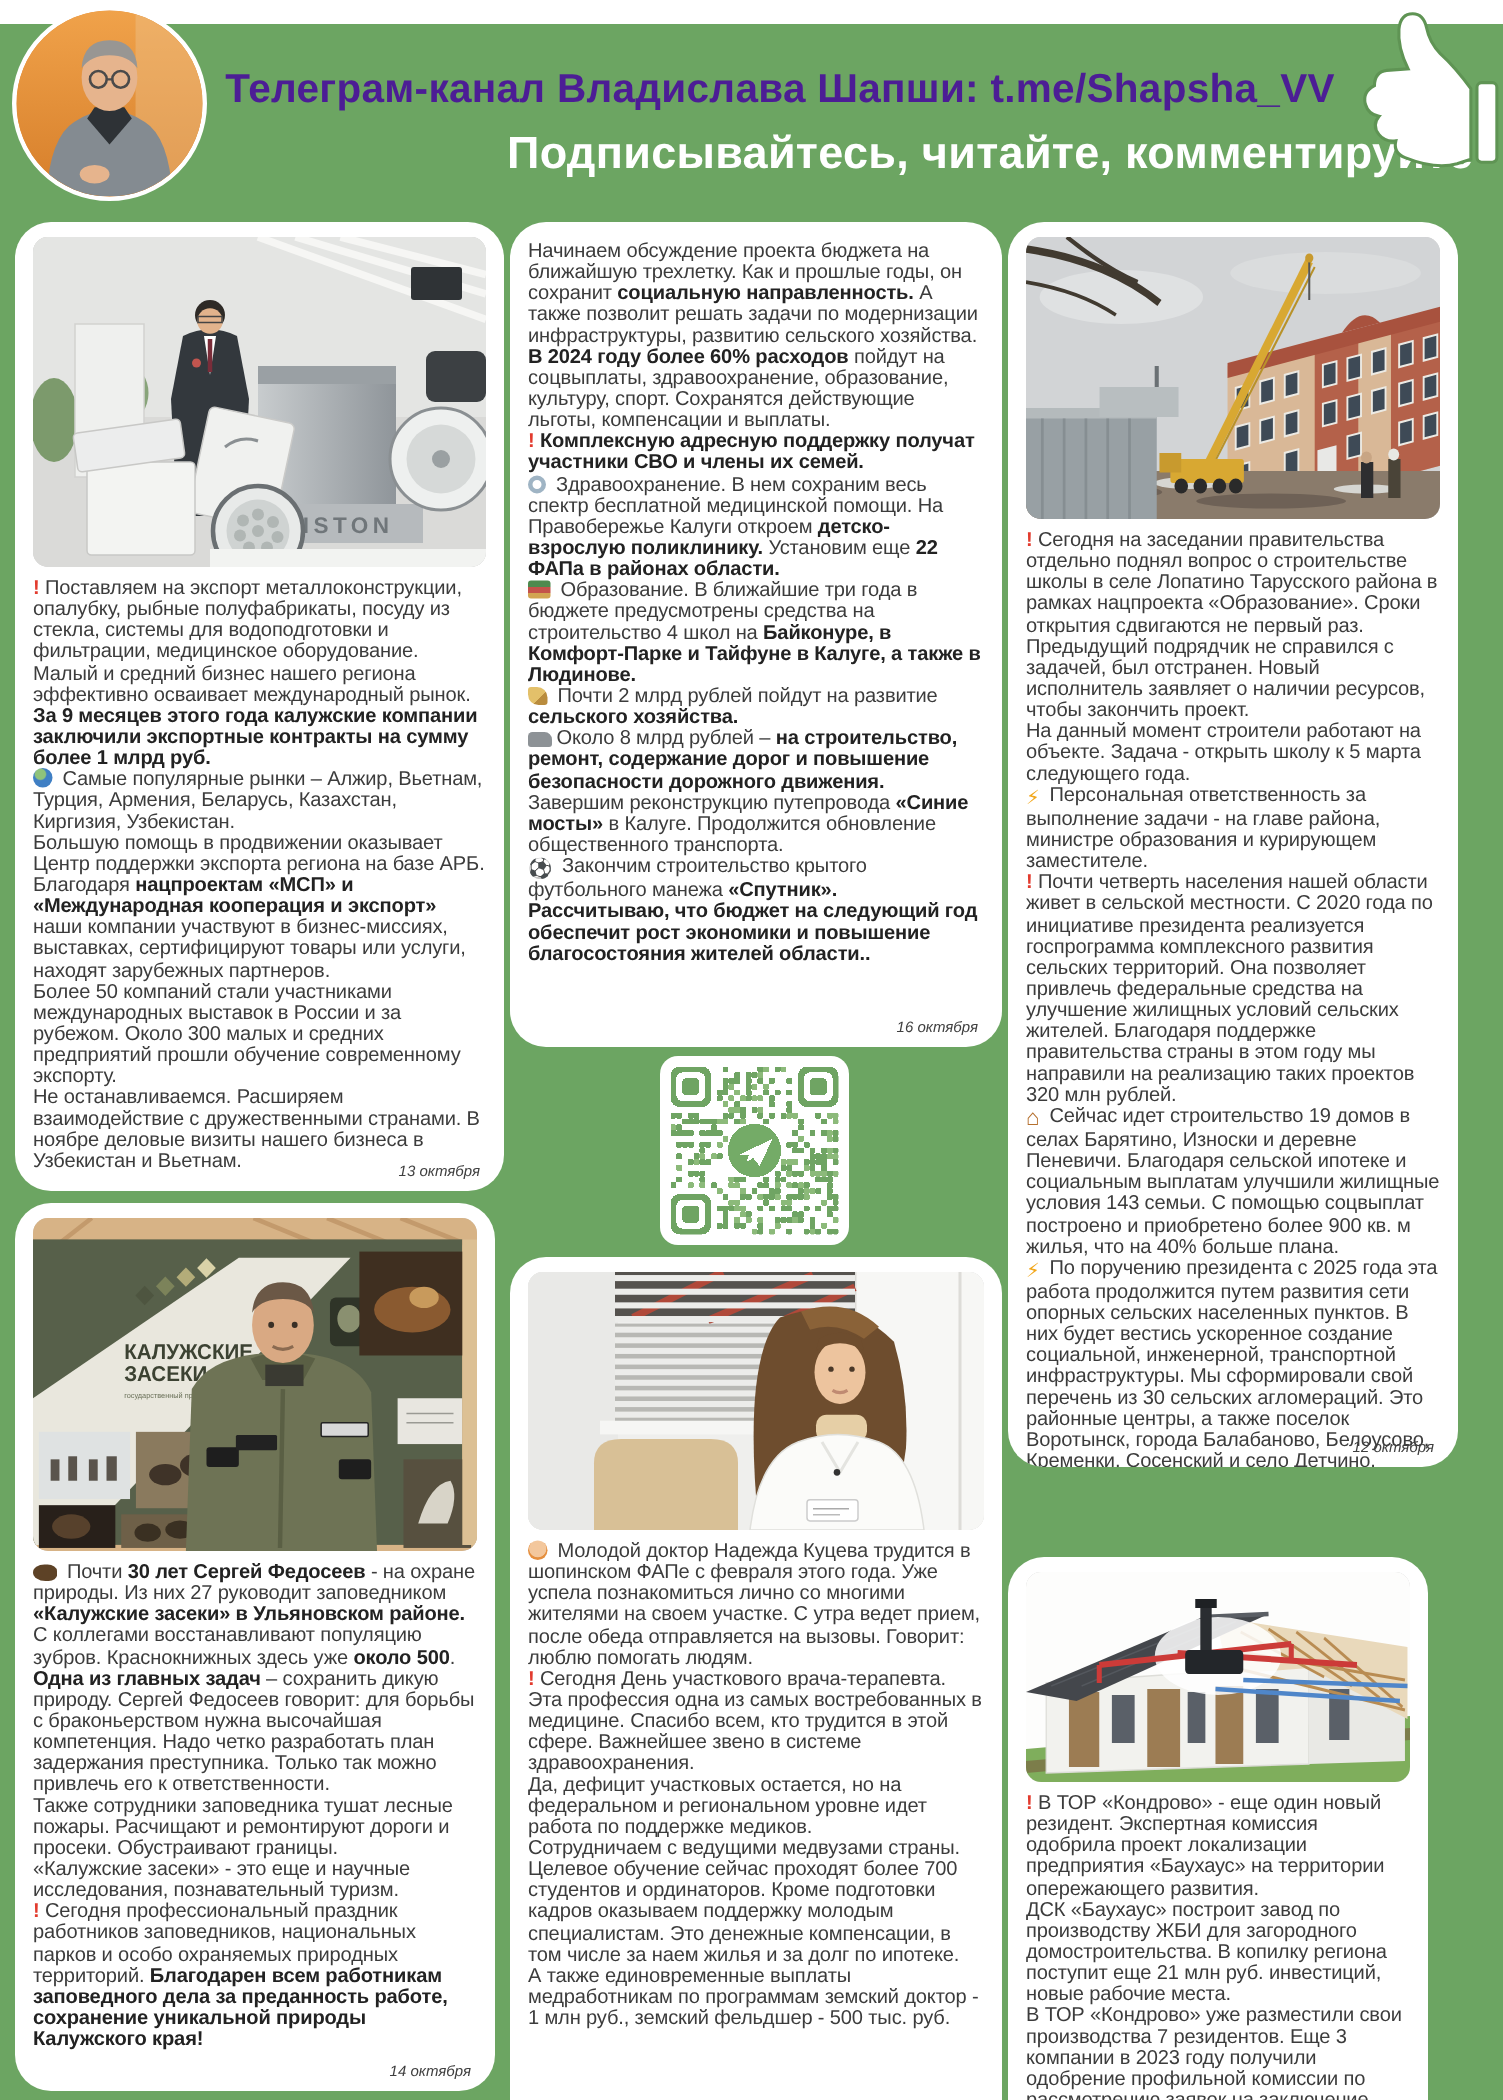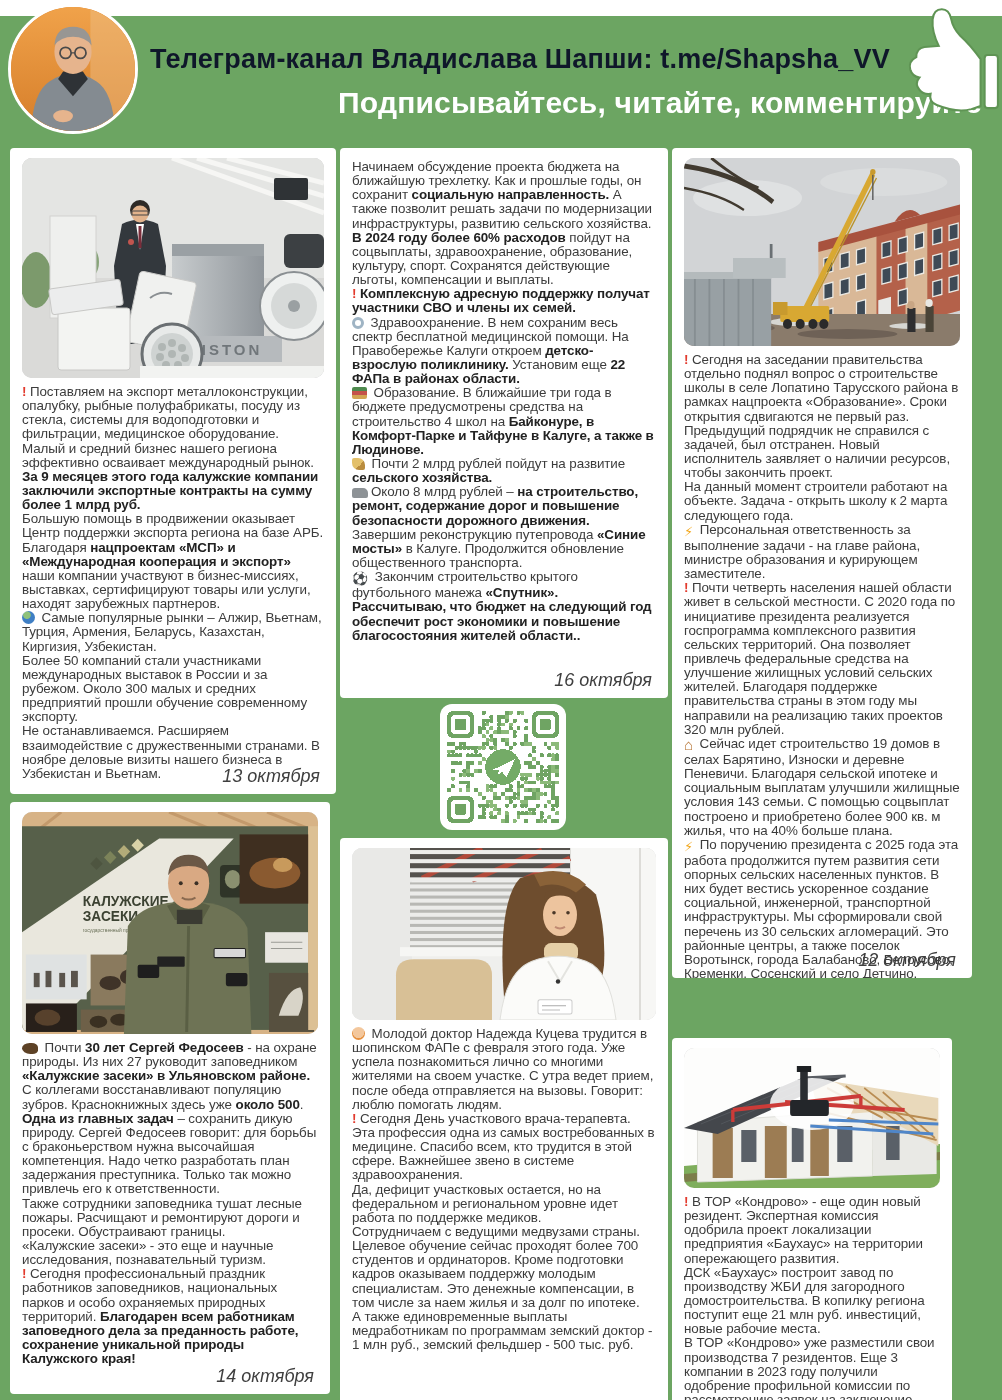--- a/index.html
+++ b/index.html
@@ -3,33 +3,33 @@
 <meta charset="utf-8">
 <style>
   html,body{margin:0;padding:0;background:#4e7a47;}
   .page{position:relative;width:1002px;height:1400px;background:#6CA562;overflow:hidden;
         font-family:"Liberation Sans","DejaVu Sans",sans-serif;}
   .topstrip{position:absolute;left:0;top:0;width:100%;height:16px;background:#ffffff;}
   .avatar{position:absolute;left:8px;top:4px;width:130px;height:130px;border-radius:50%;
           overflow:hidden;border:3px solid #fff;box-sizing:border-box;background:#e08a32;z-index:3;}
   .avatar svg{display:block;width:100%;height:100%;}
   .t1{position:absolute;left:140px;top:44px;width:760px;text-align:center;
-      font-size:27px;font-weight:bold;color:#0f172a;letter-spacing:.2px;}
+      font-size:27px;font-weight:bold;color:#4c1d95;letter-spacing:.2px;}
   .t2{position:absolute;left:330px;top:86px;width:660px;text-align:center;
       font-size:30px;font-weight:bold;color:#ffffff;letter-spacing:.2px;}
   .thumb{position:absolute;right:0;top:0;width:102px;height:126px;z-index:3;}
-  .card{position:absolute;background:#fff;border-radius:4px;padding:8px 12px 26px 12px;
+  .card{position:absolute;background:#fff;border-radius:24px;padding:8px 12px 26px 12px;
         box-sizing:border-box;overflow:hidden;}
   .photo{border-radius:10px;overflow:hidden;margin:2px 0 7px 0;background:#ccc;}
   .photo svg{display:block;width:100%;height:100%;}
   .body{font-size:13.4px;line-height:1.055;color:#3c3c3c;letter-spacing:-0.1px;}
   .para{margin:0;}
   .bold{font-weight:bold;color:#222;}
   .red{color:#E23B2E;font-weight:bold;}
-  .date{position:absolute;right:16px;bottom:7px;font-style:italic;font-size:18px;color:#3f3f3f;margin-top:25px;}
+  .date{position:absolute;right:16px;bottom:7px;font-style:italic;font-size:10px;color:#3f3f3f;margin-top:25px;}
   .qrcard{position:absolute;left:440px;top:704px;width:126px;height:126px;background:#fff;
           border-radius:12px;padding:7px;box-sizing:border-box;}
   .qrcard svg{display:block;width:100%;height:100%;}
   
   .pic{display:inline-block;margin-right:3px;vertical-align:-2px;}
   .globe-icon{width:13px;height:13px;border-radius:50%;
       background:radial-gradient(circle at 38% 32%,#8fc27a 0 28%,#3f7fc4 36% 100%);}
   .bison-icon{width:16px;height:11px;border-radius:55% 45% 40% 60%;background:#5d4226;}
   .stethoscope-icon{width:12px;height:12px;border-radius:50%;border:3px solid #9fb4c4;
       box-sizing:border-box;background:#fff;}
@@ -131,22 +131,22 @@
             <circle cx="138" cy="199" r="4"></circle>
             <circle cx="140" cy="189" r="4"></circle>
             <circle cx="150" cy="196" r="4"></circle>
           </g>
         <rect x="118" y="208" width="184" height="12" fill="#f2f3f1"></rect>
       </svg>
     </div>
     <div class="body">
         <div class="para"><span class="red">! </span><span>Поставляем на экспорт металлоконструкции, опалубку, рыбные полуфабрикаты, посуду из стекла, системы для водоподготовки и фильтрации, медицинское оборудование. Малый и средний бизнес нашего региона эффективно осваивает международный рынок.</span></div>
         <div class="para"><span class="bold">За 9 месяцев этого года калужские компании заключили экспортные контракты на сумму более 1 млрд руб.</span></div>
+        <div class="para"><span class="pic globe-icon"></span><span> Самые популярные рынки – Алжир, Вьетнам, Турция, Армения, Беларусь, Казахстан, Киргизия, Узбекистан.</span></div>
         <div class="para"><span>Большую помощь в продвижении оказывает Центр поддержки экспорта региона на базе АРБ. Благодаря </span><span class="bold">нацпроектам «МСП» и «Международная кооперация и экспорт»</span><span> наши компании участвуют в бизнес-миссиях, выставках, сертифицируют товары или услуги, находят зарубежных партнеров.</span></div>
-        <div class="para"><span class="pic globe-icon"></span><span> Самые популярные рынки – Алжир, Вьетнам, Турция, Армения, Беларусь, Казахстан, Киргизия, Узбекистан.</span></div>
         <div class="para"><span>Более 50 компаний стали участниками международных выставок в России и за рубежом. Около 300 малых и средних предприятий прошли обучение современному экспорту.</span></div>
         <div class="para"><span>Не останавливаемся. Расширяем взаимодействие с дружественными странами. В ноябре деловые визиты нашего бизнеса в Узбекистан и Вьетнам.</span></div>
       </div>
     <div class="date">13 октября</div>
   </div>
 
   <div class="card" style="left:10px;top:802px;width:320px;height:592px">
     <div class="photo" style="height:222px">
       <svg viewBox="0 0 302 218" preserveAspectRatio="none">
         <rect width="302" height="218" fill="#d7b386"></rect>
@@ -643,21 +643,21 @@
           <circle cx="270" cy="145" r="4" fill="#e8e8e4"></circle>
         <g stroke="#413a30" fill="none">
             <path d="M0,8 q60,8 98,36" stroke-width="5"></path>
             <path d="M30,0 q30,22 52,30" stroke-width="3"></path>
             <path d="M0,30 q40,6 66,22" stroke-width="2.5"></path>
           </g>
       </svg>
     </div>
     <div class="body">
         <div class="para"><span class="red">! </span><span>Сегодня на заседании правительства отдельно поднял вопрос о строительстве школы в селе Лопатино Тарусского района в рамках нацпроекта «Образование». Сроки открытия сдвигаются не первый раз. Предыдущий подрядчик не справился с задачей, был отстранен. Новый исполнитель заявляет о наличии ресурсов, чтобы закончить проект.</span></div>
-        <div class="para"><span>На данный момент строители работают на объекте. Задача - открыть школу к 2 марта следующего года.</span></div>
+        <div class="para"><span>На данный момент строители работают на объекте. Задача - открыть школу к 5 марта следующего года.</span></div>
         <div class="para"><span class="pic lightning-icon"></span><span> Персональная ответственность за выполнение задачи - на главе района, министре образования и курирующем заместителе.</span></div>
         <div class="para"><span class="red">! </span><span>Почти четверть населения нашей области живет в сельской местности. С 2020 года по инициативе президента реализуется госпрограмма комплексного развития сельских территорий. Она позволяет привлечь федеральные средства на улучшение жилищных условий сельских жителей. Благодаря поддержке правительства страны в этом году мы направили на реализацию таких проектов 320 млн рублей.</span></div>
         <div class="para"><span class="pic house-icon"></span><span> Сейчас идет строительство 19 домов в селах Барятино, Износки и деревне Пеневичи. Благодаря сельской ипотеке и социальным выплатам улучшили жилищные условия 143 семьи. С помощью соцвыплат построено и приобретено более 900 кв. м жилья, что на 40% больше плана.</span></div>
         <div class="para"><span class="pic lightning-icon"></span><span> По поручению президента с 2025 года эта работа продолжится путем развития сети опорных сельских населенных пунктов. В них будет вестись ускоренное создание социальной, инженерной, транспортной инфраструктуры. Мы сформировали свой перечень из 30 сельских агломераций. Это районные центры, а также поселок Воротынск, города Балабаново, Белоусово, Кременки, Сосенский и село Детчино. Поручил до середины ноября завершить разработку долгосрочных планов социально-экономического развития опорных населенных пунктов.</span></div>
       </div>
     <div class="date">12 октября</div>
   </div>
 
   <div class="card" style="left:672px;top:1038px;width:280px;height:408px">
     <div class="photo" style="height:140px">

